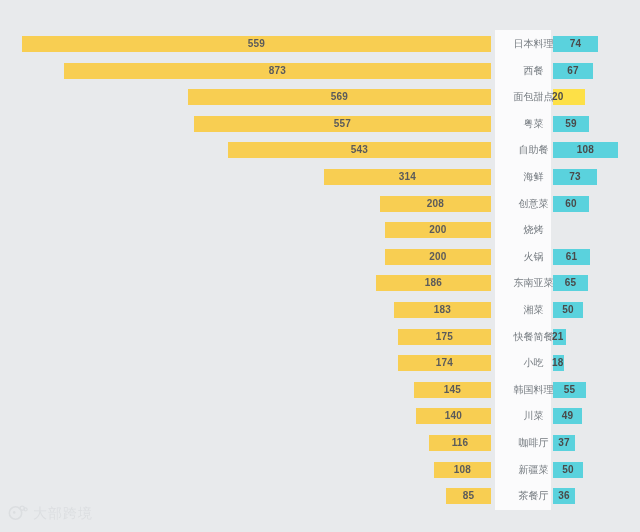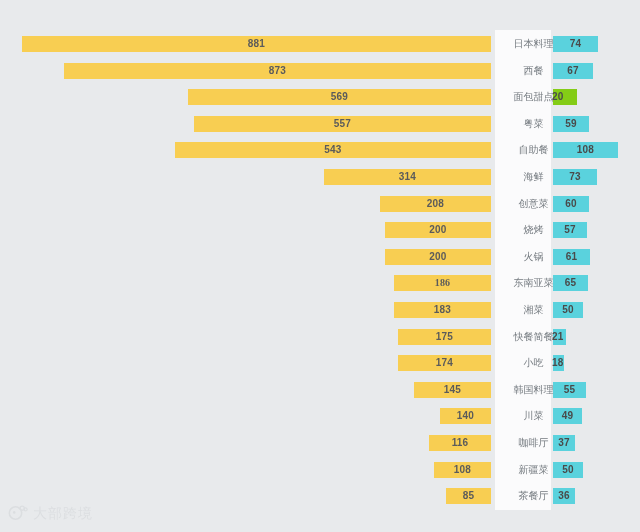--- a/index.html
+++ b/index.html
@@ -151,21 +151,21 @@
 <body>
 
 <div id="chart-root">
 
   <div id="label-column-bg"></div>
 
   <div id="rows">
       <div class="row" style="top: 31px;">
         <div class="left-track">
           <div class="bar-left" style="width: 469px; background: rgb(248, 206, 82);">
-            <span class="val">881</span>
+            <span class="val">559</span>
           </div>
         </div>
         <div class="center-label">日本料理</div>
         <div class="right-track">
           <div class="bar-right" style="width: 45px; background: rgb(90, 210, 221);">
             <span class="val">74</span>
           </div>
         </div>
       </div>
       <div class="row" style="top: 57.6px;">
@@ -182,41 +182,41 @@
         </div>
       </div>
       <div class="row" style="top: 84.2px;">
         <div class="left-track">
           <div class="bar-left" style="width: 303px; background: rgb(248, 206, 82);">
             <span class="val">569</span>
           </div>
         </div>
         <div class="center-label">面包甜点</div>
         <div class="right-track">
-          <div class="bar-right" style="width: 24px; background: #84cc16; justify-content: flex-start;">
+          <div class="bar-right" style="width: 32px; background: #fde047; justify-content: flex-start;">
             <span class="val" style="margin-left: -1px;">20</span>
           </div>
         </div>
       </div>
       <div class="row" style="top: 110.8px;">
         <div class="left-track">
           <div class="bar-left" style="width: 297px; background: rgb(248, 206, 82);">
             <span class="val">557</span>
           </div>
         </div>
         <div class="center-label">粤菜</div>
         <div class="right-track">
           <div class="bar-right" style="width: 36px; background: rgb(90, 210, 221);">
             <span class="val">59</span>
           </div>
         </div>
       </div>
       <div class="row" style="top: 137.4px;">
         <div class="left-track">
-          <div class="bar-left" style="width: 316px; background: rgb(248, 206, 82);">
+          <div class="bar-left" style="width: 263px; background: rgb(248, 206, 82);">
             <span class="val">543</span>
           </div>
         </div>
         <div class="center-label">自助餐</div>
         <div class="right-track">
           <div class="bar-right" style="width: 65px; background: rgb(90, 210, 221);">
             <span class="val">108</span>
           </div>
         </div>
       </div>
@@ -246,42 +246,37 @@
           </div>
         </div>
       </div>
       <div class="row" style="top: 217.2px;">
         <div class="left-track">
           <div class="bar-left" style="width: 106px; background: rgb(248, 206, 82);">
             <span class="val">200</span>
           </div>
         </div>
         <div class="center-label">烧烤</div>
-        <div class="right-track">
-          <div class="bar-right" style="width: 34px; background: rgb(90, 210, 221);">
-            <span class="val">57</span>
-          </div>
-        </div>
       </div>
       <div class="row" style="top: 243.8px;">
         <div class="left-track">
           <div class="bar-left" style="width: 106px; background: rgb(248, 206, 82);">
             <span class="val">200</span>
           </div>
         </div>
         <div class="center-label">火锅</div>
         <div class="right-track">
           <div class="bar-right" style="width: 37px; background: rgb(90, 210, 221);">
             <span class="val">61</span>
           </div>
         </div>
       </div>
       <div class="row" style="top: 270.4px;">
         <div class="left-track">
-          <div class="bar-left" style="width: 97px; background: rgb(248, 206, 82); font-family: Liberation Serif, serif;">
+          <div class="bar-left" style="width: 115px; background: rgb(248, 206, 82);">
             <span class="val">186</span>
           </div>
         </div>
         <div class="center-label">东南亚菜</div>
         <div class="right-track">
           <div class="bar-right" style="width: 35px; background: rgb(90, 210, 221);">
             <span class="val">65</span>
           </div>
         </div>
       </div>
@@ -332,21 +327,21 @@
         </div>
         <div class="center-label">韩国料理</div>
         <div class="right-track">
           <div class="bar-right" style="width: 33px; background: rgb(90, 210, 221);">
             <span class="val">55</span>
           </div>
         </div>
       </div>
       <div class="row" style="top: 403.4px;">
         <div class="left-track">
-          <div class="bar-left" style="width: 51px; background: rgb(248, 206, 82);">
+          <div class="bar-left" style="width: 75px; background: rgb(248, 206, 82);">
             <span class="val">140</span>
           </div>
         </div>
         <div class="center-label">川菜</div>
         <div class="right-track">
           <div class="bar-right" style="width: 29px; background: rgb(90, 210, 221);">
             <span class="val">49</span>
           </div>
         </div>
       </div>

